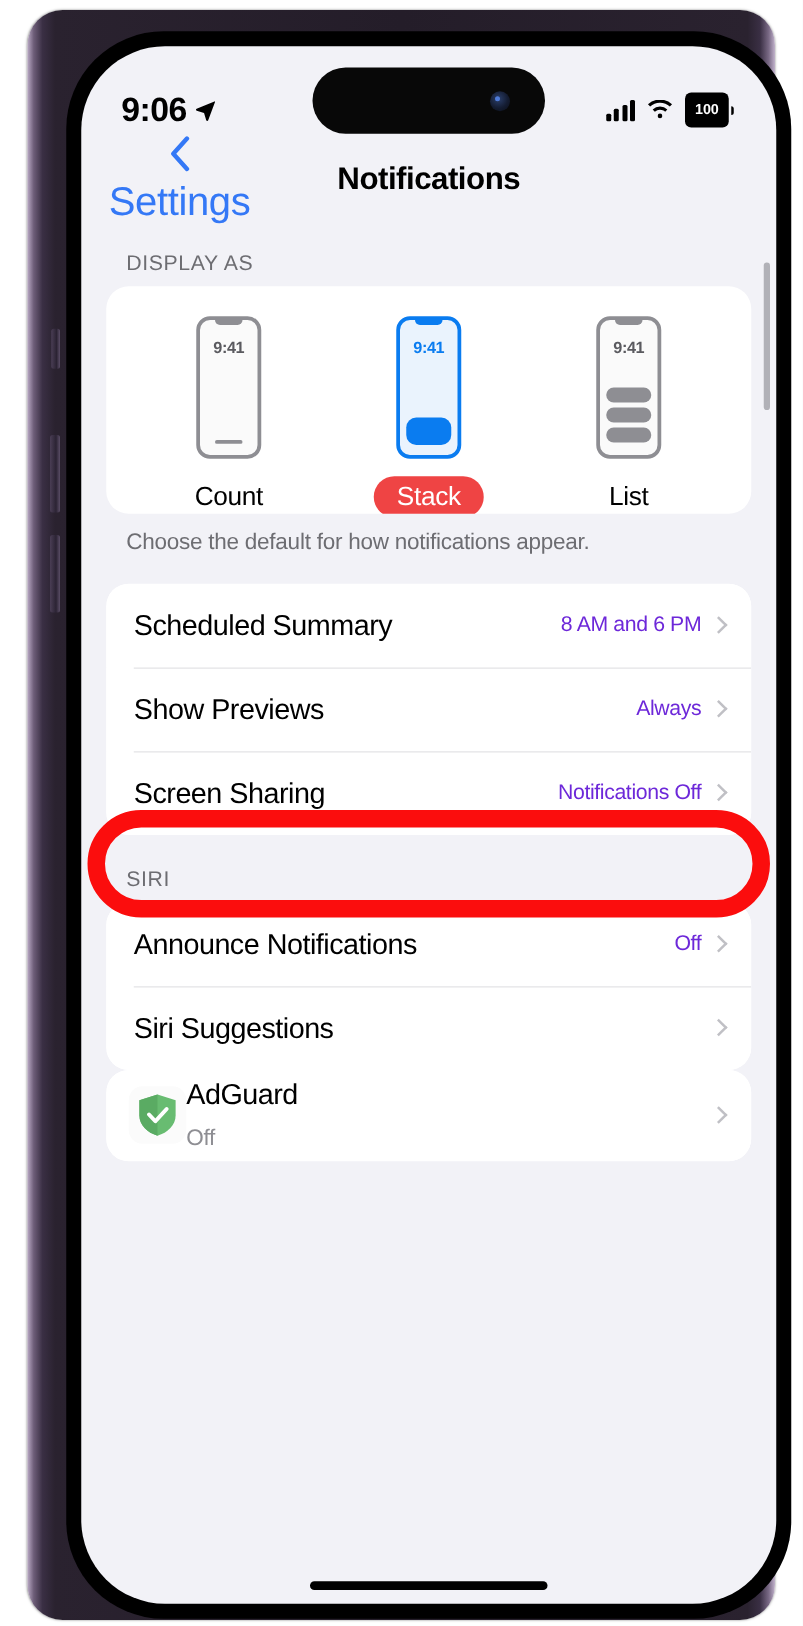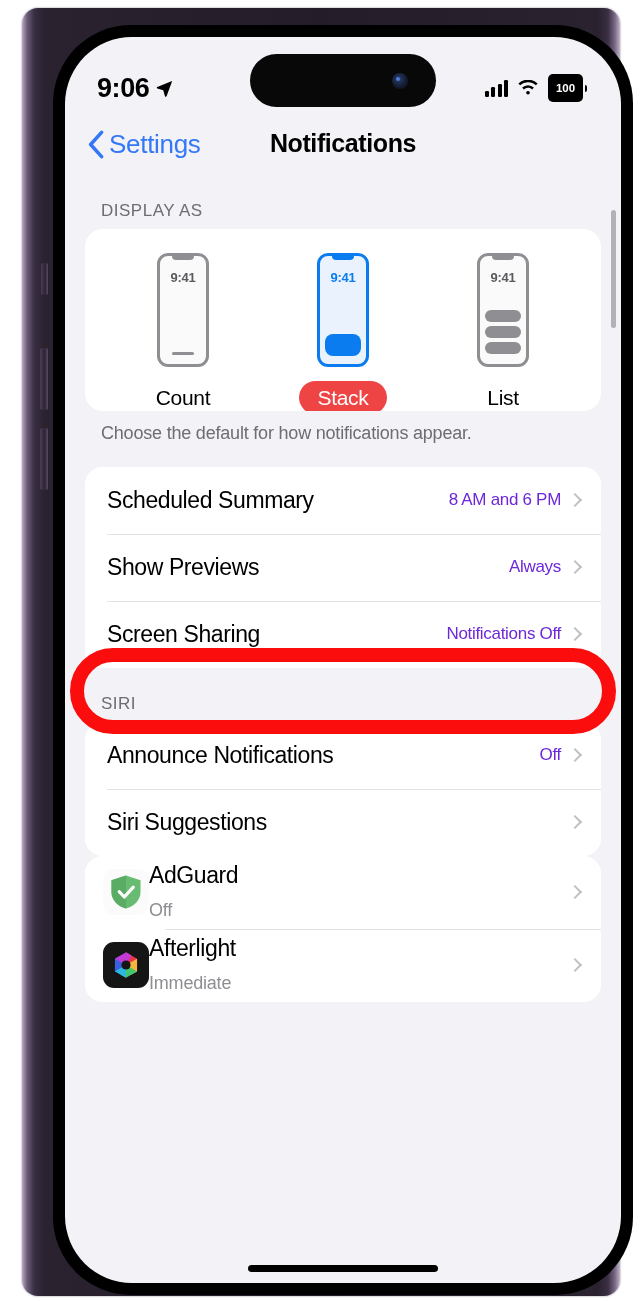--- a/index.html
+++ b/index.html
@@ -7,21 +7,21 @@
     width:642px; height:1301px; overflow:hidden;
     background:#ffffff;
     font-family:"Liberation Sans", sans-serif;
     -webkit-font-smoothing:antialiased;
   }
 
   
   #phone-frame{
     position:absolute; left:22px; top:8px;
     width:598px; height:1288px;
-    border-radius:16px;
+    border-radius:28px;
     background:linear-gradient(90deg,
        #b9a9c4 0px, #6d5d78 5px, #3a2f44 12px, #2a222f 22px,
        #241d29 50%, #2a222f calc(100% - 22px), #3a2f44 calc(100% - 12px),
        #7a6a86 calc(100% - 5px), #c2b3cc 100%);
     box-shadow:0 0 2px rgba(0,0,0,.5);
   }
   #phone-bezel{
     position:absolute; left:31px; top:17px;
     width:580px; height:1270px;
     border-radius:78px;
@@ -86,22 +86,23 @@
     width:2.5px; height:7px; background:#000; border-radius:0 2px 2px 0; margin-left:1.5px;
   }
 
   
   #nav-bar{
     position:absolute; top:76px; left:0; width:100%; height:62px;
   }
   #back-link{
     position:absolute; left:22px; top:50%; transform:translateY(-50%);
     display:flex; align-items:center; gap:5px;
-    color:#3478f6; font-size:26px; letter-spacing:-.3px;
+    color:#3478f6; font-size:32px; letter-spacing:-.3px;
     cursor:pointer;
+    flex-direction:column;
   }
   #nav-title{
     position:absolute; left:50%; transform:translateX(-50%); top:50%;
     margin-top:-15px;
     font-size:25px; font-weight:700; color:#000; letter-spacing:-.4px;
     white-space:nowrap;
   }
 
   
   #content{
@@ -374,40 +375,20 @@
               <path d="M10.2 17.6 15.3 23l9-9.8" stroke="#fff" stroke-width="3.2" fill="none" stroke-linecap="round" stroke-linejoin="round"></path>
             </svg>
           </span>
           <span class="app-text">
             <span class="app-name">AdGuard</span>
             <span class="app-status">Off</span>
           </span>
           <span class="chev"></span>
         </div>
 
-        <div class="app-row">
-          <span class="app-icon" style="background:#151515;">
-            <svg width="34" height="34" viewBox="0 0 40 40">
-              <g transform="translate(20,20)">
-                <path d="M0,-15 L13,-7.5 L13,0 L0,0 Z" fill="#e8334a"></path>
-                <path d="M13,-7.5 L13,7.5 L6.5,11.3 L0,0 Z" fill="#f4b63f"></path>
-                <path d="M13,7.5 L0,15 L-6.5,11.3 L0,0 Z" fill="#46c56f"></path>
-                <path d="M0,15 L-13,7.5 L-13,0 L0,0 Z" fill="#2bb9e0"></path>
-                <path d="M-13,7.5 L-13,-7.5 L-6.5,-11.3 L0,0 Z" fill="#3a5fe0"></path>
-                <path d="M-13,-7.5 L0,-15 L6.5,-11.3 L0,0 Z" fill="#c13bd6"></path>
-                <circle r="5.4" fill="#151515"></circle>
-              </g>
-            </svg>
-          </span>
-          <span class="app-text">
-            <span class="app-name">Afterlight</span>
-            <span class="app-status">Immediate</span>
-          </span>
-          <span class="chev"></span>
-        </div>
 
       </div>
 
       <div style="height:70px;"></div>
     </div>
 
     <div id="red-highlight"></div>
 
     <div id="home-indicator"></div>
 

